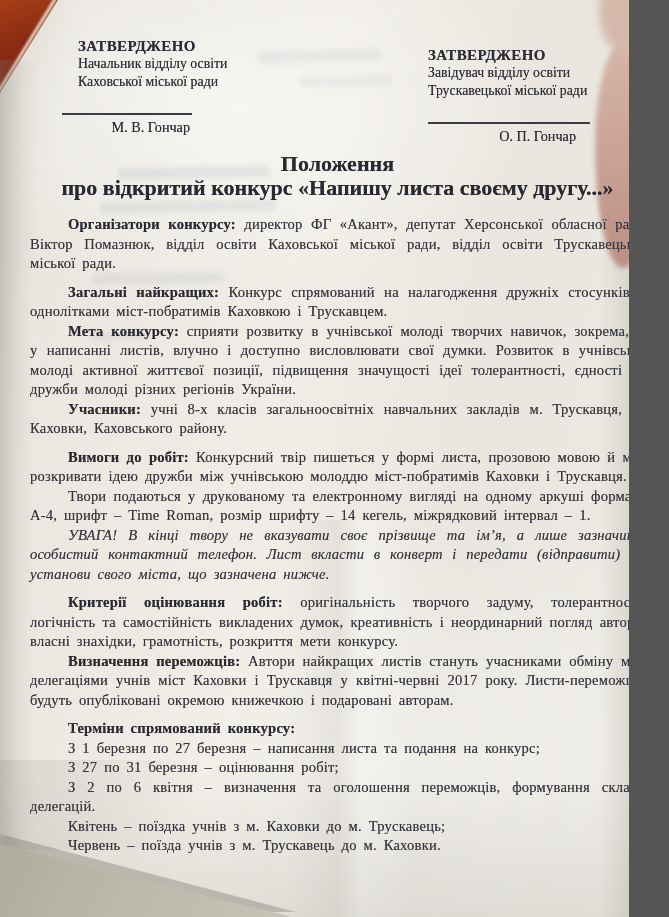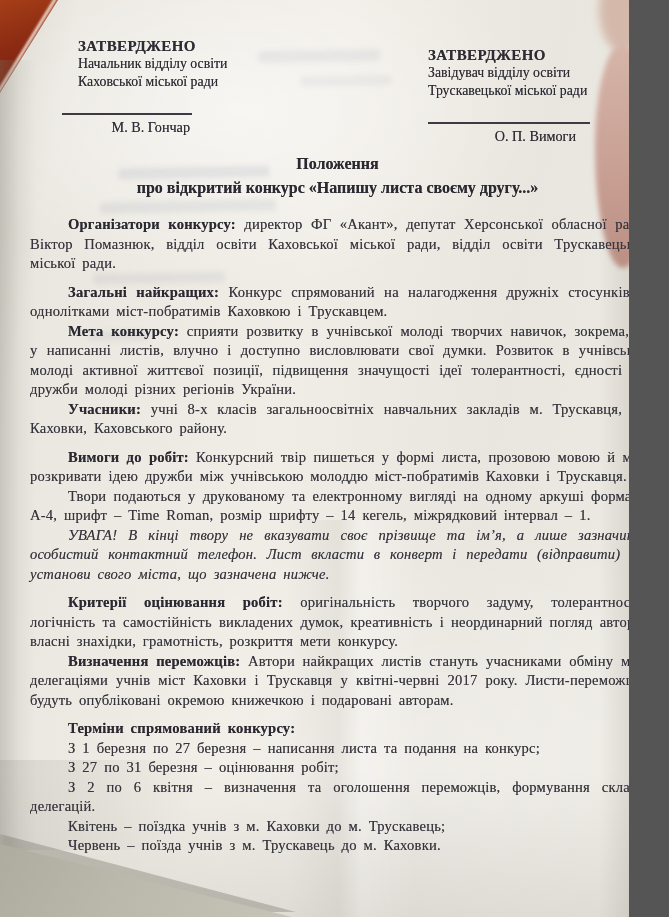--- a/index.html
+++ b/index.html
@@ -90,21 +90,21 @@
   .sign-line { border-top: 2px solid #3c3b44; height: 0; margin-top: 22px; }
   .approve.left  .sign-line { width: 130px; margin-left: -16px; }
   .approve.right .sign-line { width: 162px; margin-left: 0; }
   .signer { margin-top: 3px; font-size: 14.2px; text-align: right; }
   .approve.left  .signer { width: 130px; margin-left: -16px; padding-right: 2px; box-sizing: border-box; }
   .approve.right .signer { width: 162px; padding-right: 14px; box-sizing: border-box; }
   
   .content { position: absolute; left: 30px; top: 152px; width: 615px; }
   .doc-title {
     margin: 0; text-align: center; font-weight: bold;
-    font-size: 16px; line-height: 24px; color: #2a2931;
+    font-size: 22px; line-height: 24px; color: #2a2931;
     text-shadow: 0 0 0.5px rgba(42,41,49,0.7);
   }
   .para {
     margin: 0; text-align: justify; text-indent: 38px;
     font-size: 14.6px; line-height: 19.5px;
     letter-spacing: 0.2px; word-spacing: 3px;
     text-shadow: 0 0 0.4px rgba(54,53,61,0.6);
   }
   .para.gap { margin-top: 9px; }
   .para:first-of-type { margin-top: 15px; font-family: Liberation Serif, serif; }
@@ -140,21 +140,21 @@
     <div>Каховської міської ради</div>
     <div class="sign-line"></div>
     <div class="signer">М. В. Гончар</div>
   </div>
 
   <div class="approve right">
     <div class="stamp">ЗАТВЕРДЖЕНО</div>
     <div>Завідувач відділу освіти</div>
     <div>Трускавецької міської ради</div>
     <div class="sign-line"></div>
-    <div class="signer">О. П. Вимоги</div>
+    <div class="signer">О. П. Гончар</div>
   </div>
 
   <div class="content">
     <h1 class="doc-title">Положення</h1>
     <h1 class="doc-title">про відкритий конкурс «Напишу листа своєму другу...»</h1>
     <div>
         <p class="para normal gap"><b class="lead">Організатори конкурсу:</b> директор ФГ «Акант», депутат Херсонської обласної ради Віктор Помазнюк, відділ освіти Каховської міської ради, відділ освіти Трускавецької міської ради.</p>
         <p class="para normal gap"><b class="lead">Загальні найкращих:</b> Конкурс спрямований на налагодження дружніх стосунків з однолітками міст-побратимів Каховкою і Трускавцем.</p>
         <p class="para normal"><b class="lead">Мета конкурсу:</b> сприяти розвитку в учнівської молоді творчих навичок, зокрема, й у написанні листів, влучно і доступно висловлювати свої думки. Розвиток в учнівської молоді активної життєвої позиції, підвищення значущості ідеї толерантності, єдності та дружби молоді різних регіонів України.</p>
         <p class="para normal"><b class="lead">Учасники:</b> учні 8-х класів загальноосвітніх навчальних закладів м. Трускавця, м. Каховки, Каховського району.</p>

